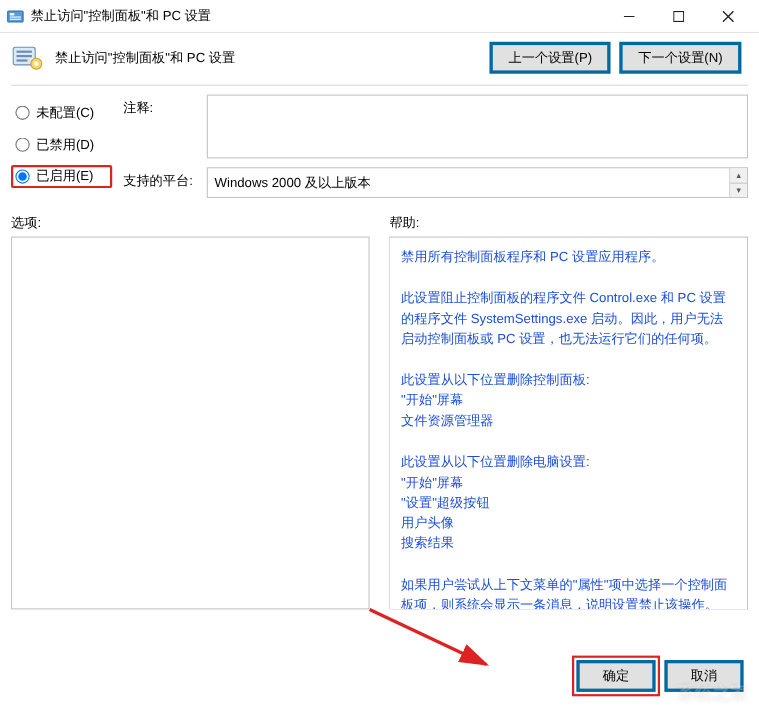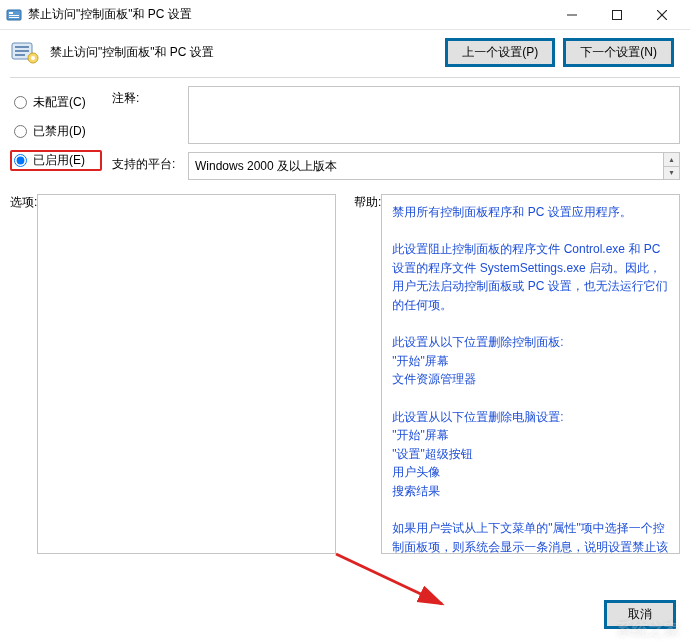--- a/index.html
+++ b/index.html
@@ -169,21 +169,21 @@
     .spin-btn + .spin-btn { border-top: 1px solid #c5c5c5; }
     .lower {
       display: flex;
       padding: 14px 10px 6px 10px;
       gap: 18px;
       height: 380px;
     }
     .col {
       flex: 1;
       display: flex;
-      flex-direction: row;
+      flex-direction: column;
     }
     .col-label {
       font-size: 12px;
       margin-bottom: 4px;
     }
     .opt-box {
       border: 1px solid #c5c5c5;
       flex: 1;
       background: #fff;
       padding: 6px;
@@ -348,16 +348,19 @@
 <svg class="arrow-svg" style="left:330px; top:548px;" width="130" height="70">
   <defs>
     <marker id="ahead" markerWidth="10" markerHeight="10" refX="8" refY="3" orient="auto">
       <path d="M0,0 L0,6 L9,3 z" fill="#d22"></path>
     </marker>
   </defs>
   <line x1="6" y1="6" x2="112" y2="56" stroke="#d22" stroke-width="3" marker-end="url(#ahead)"></line>
 </svg>
 
 <div class="footer">
+  <span class="ok-highlight">
+    <button class="win-btn">确定</button>
+  </span>
   <button class="win-btn">取消</button>
 </div>
 
 <div class="watermark">系统之家</div>
 
 </body></html>

